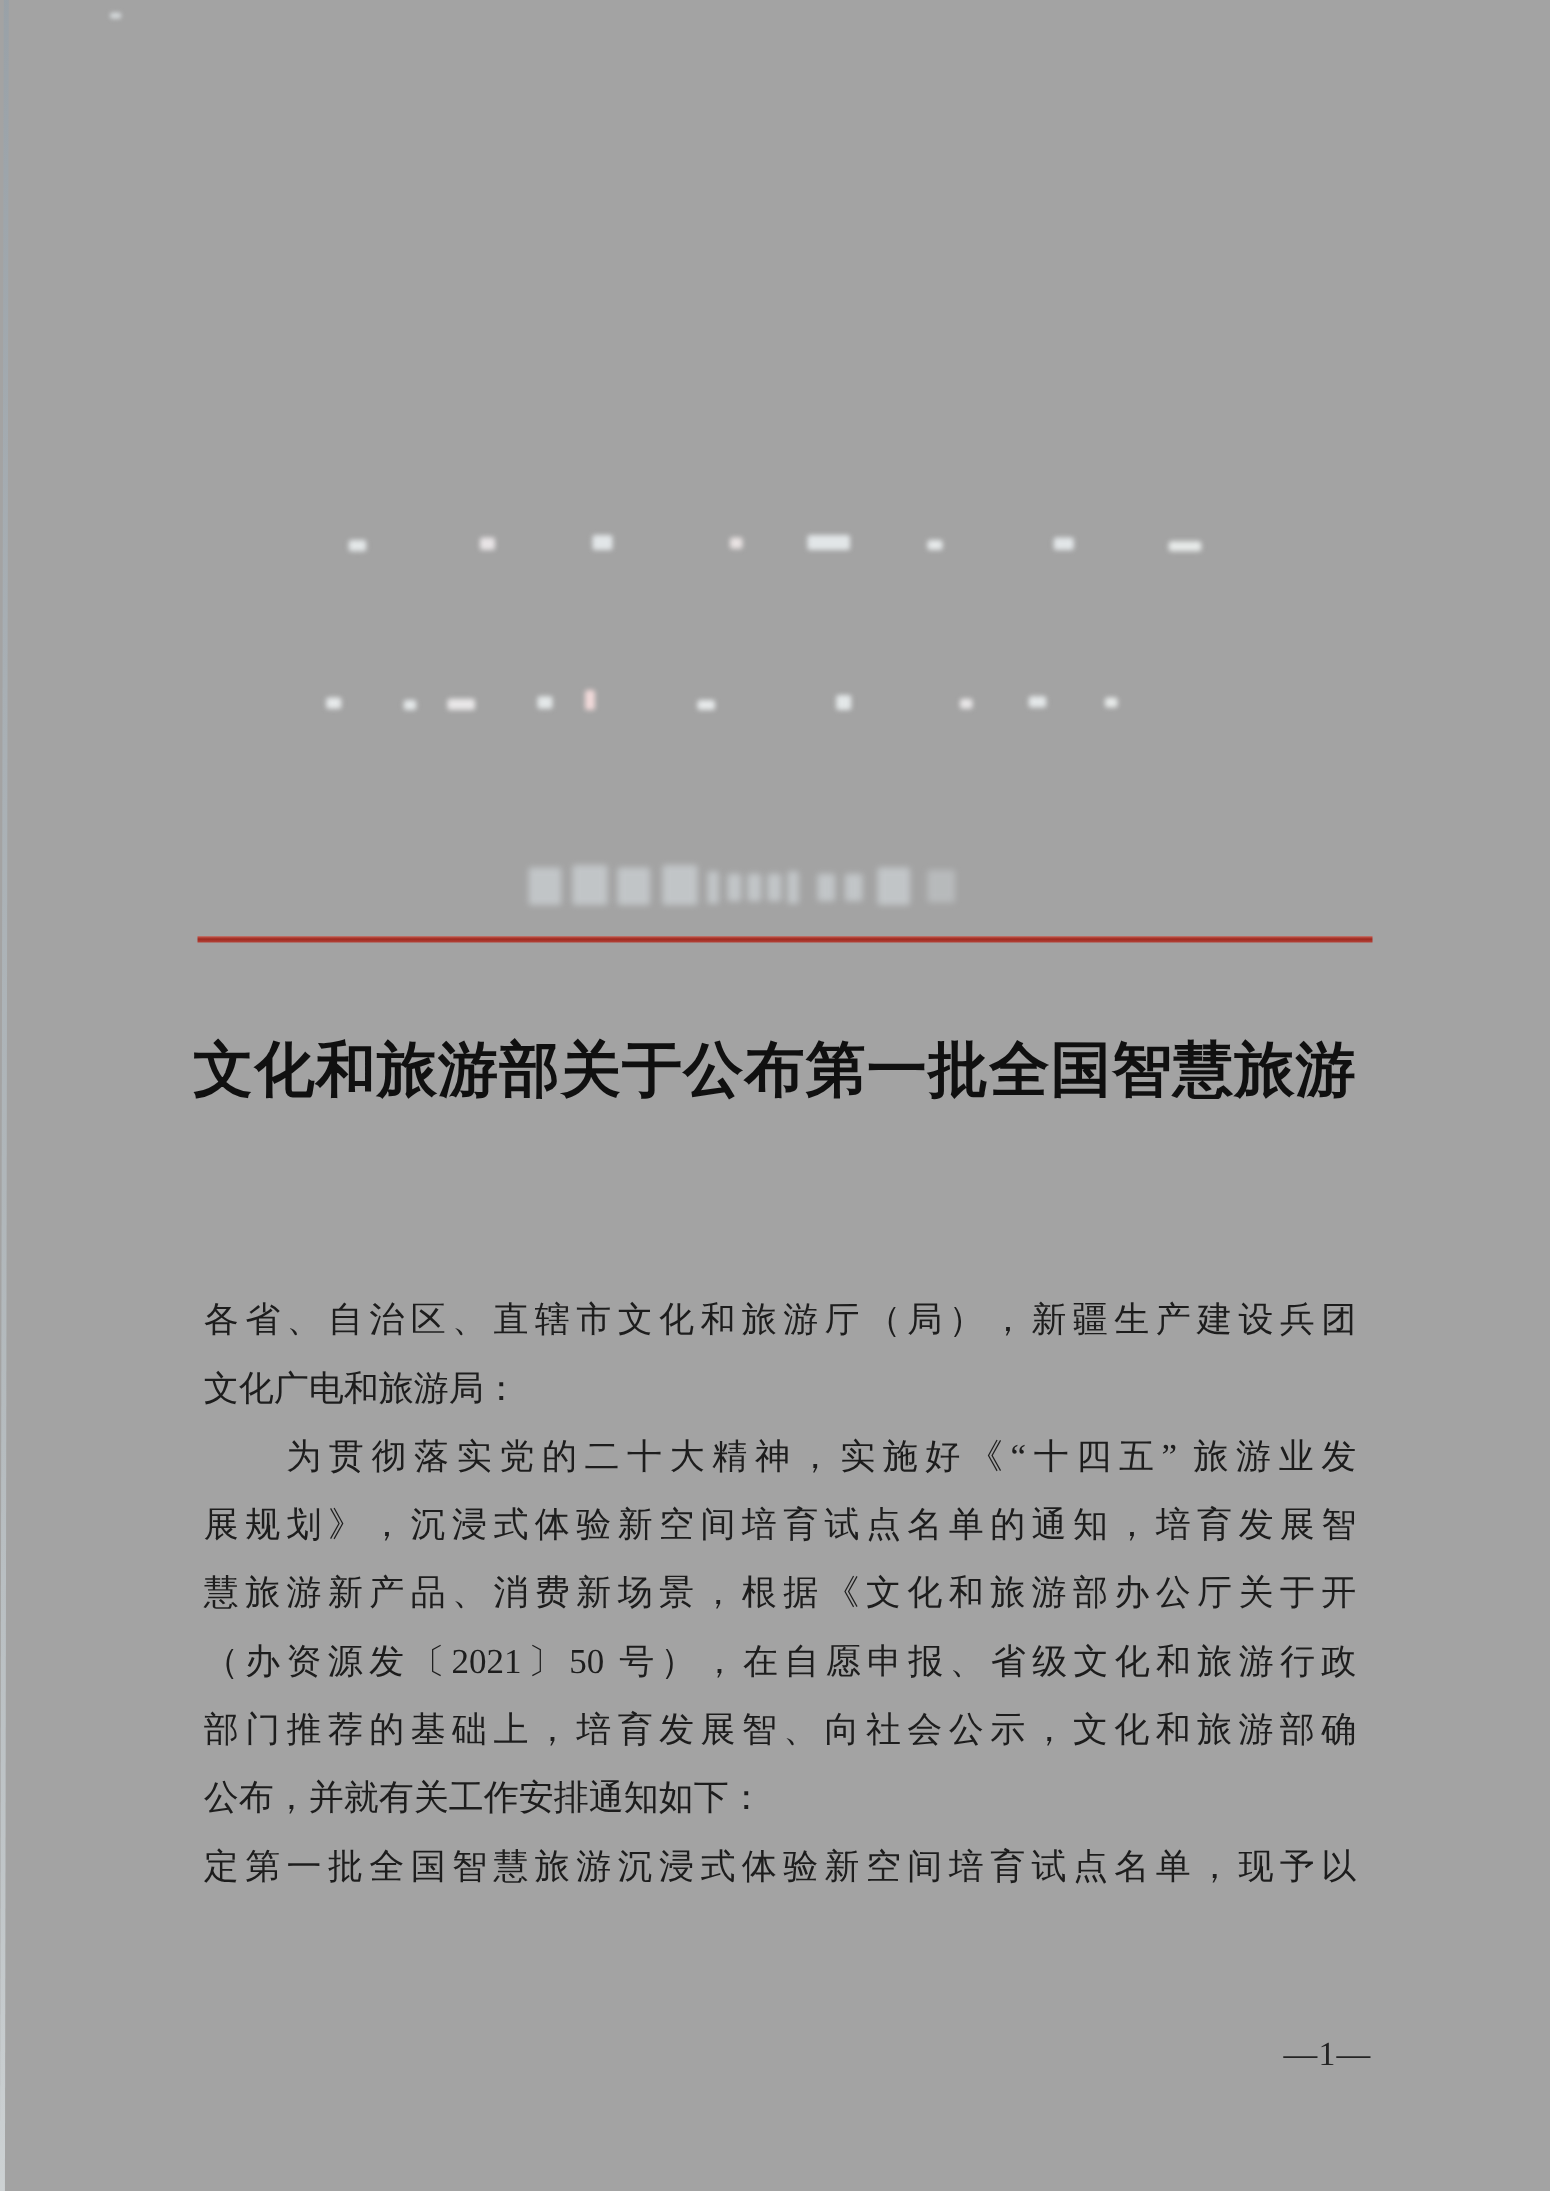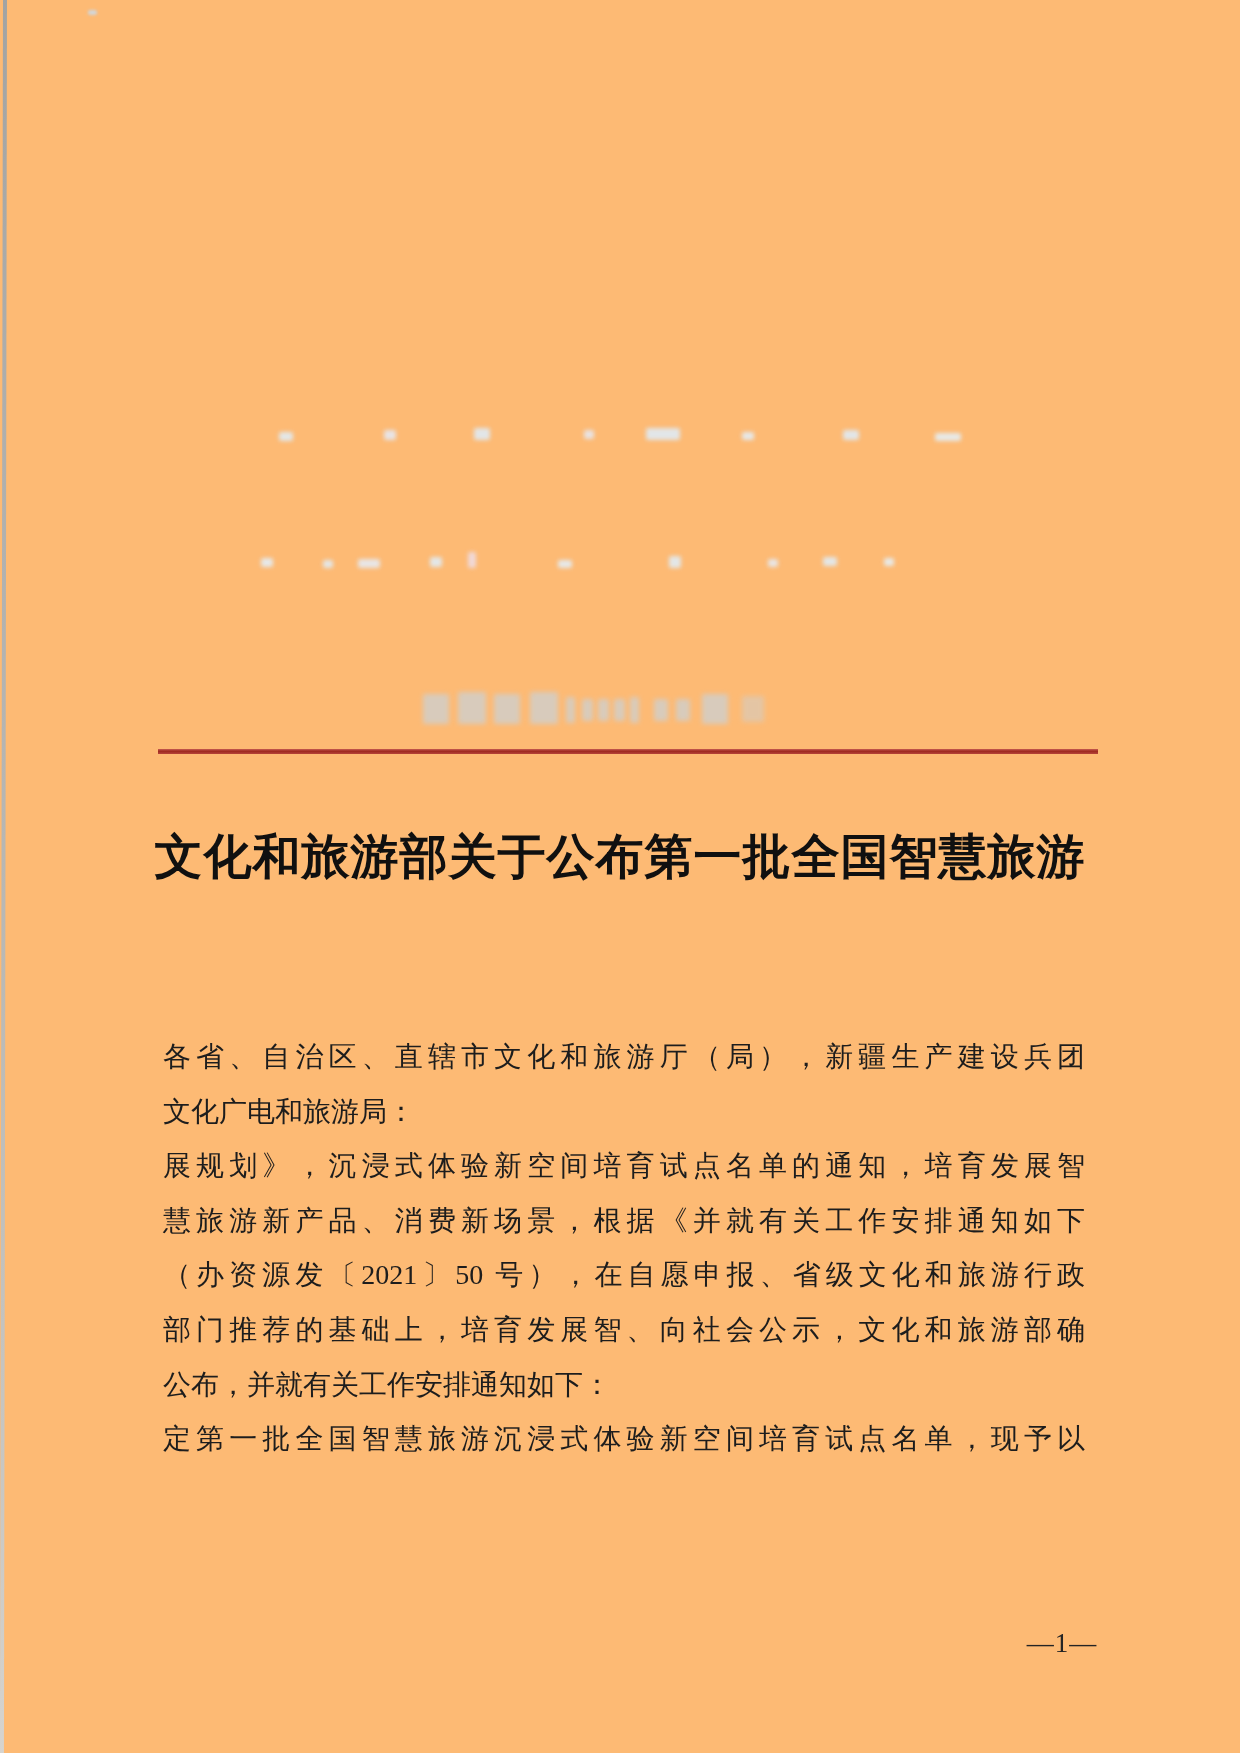--- a/index.html
+++ b/index.html
@@ -1,19 +1,19 @@
 <!DOCTYPE html>
 <html><head>
 <meta charset="utf-8">
 <style>
   html, body { margin:0; padding:0; background:#ffffff; }
   .page {
     position:relative;
     width:1240px; height:1753px;
-    background:#fdba74;
+    background:#a3a3a3;
     font-family:"Liberation Serif", serif;
     color:#1d1d1d;
     overflow:hidden;
   }
 
   
   .edge-line {
     position:absolute; left:3px; top:-4px; width:4px; height:1761px;
     background:linear-gradient(to bottom,#98a1a8 0%,#a6aeb4 25%,#b2b9bd 55%,#c3c9cc 85%,#d2d7d9 100%);
     transform-origin:top left; transform:rotate(0.1deg);
@@ -101,22 +101,23 @@
 
   <div class="red-divider"></div>
 
   <div class="doc-title">
     <div>文化和旅游部关于公布第一批全国智慧旅游</div>
   </div>
 
   <div class="doc-body">
     <div class="body-line">各省、自治区、直辖市文化和旅游厅（局），新疆生产建设兵团</div>
     <div class="body-line short">文化广电和旅游局：</div>
+    <div class="body-line indent">为贯彻落实党的二十大精神，实施好《“十四五” 旅游业发</div>
     <div class="body-line">展规划》，沉浸式体验新空间培育试点名单的通知，培育发展智</div>
-    <div class="body-line">慧旅游新产品、消费新场景，根据《并就有关工作安排通知如下</div>
+    <div class="body-line">慧旅游新产品、消费新场景，根据《文化和旅游部办公厅关于开</div>
     <div class="body-line">（办资源发〔2021〕50 号），在自愿申报、省级文化和旅游行政</div>
     <div class="body-line">部门推荐的基础上，培育发展智、向社会公示，文化和旅游部确</div>
     <div class="body-line short">公布，并就有关工作安排通知如下：</div>
     <div class="body-line">定第一批全国智慧旅游沉浸式体验新空间培育试点名单，现予以</div>
   </div>
 
   <div class="page-num">—1—</div>
 
 </div>
 

